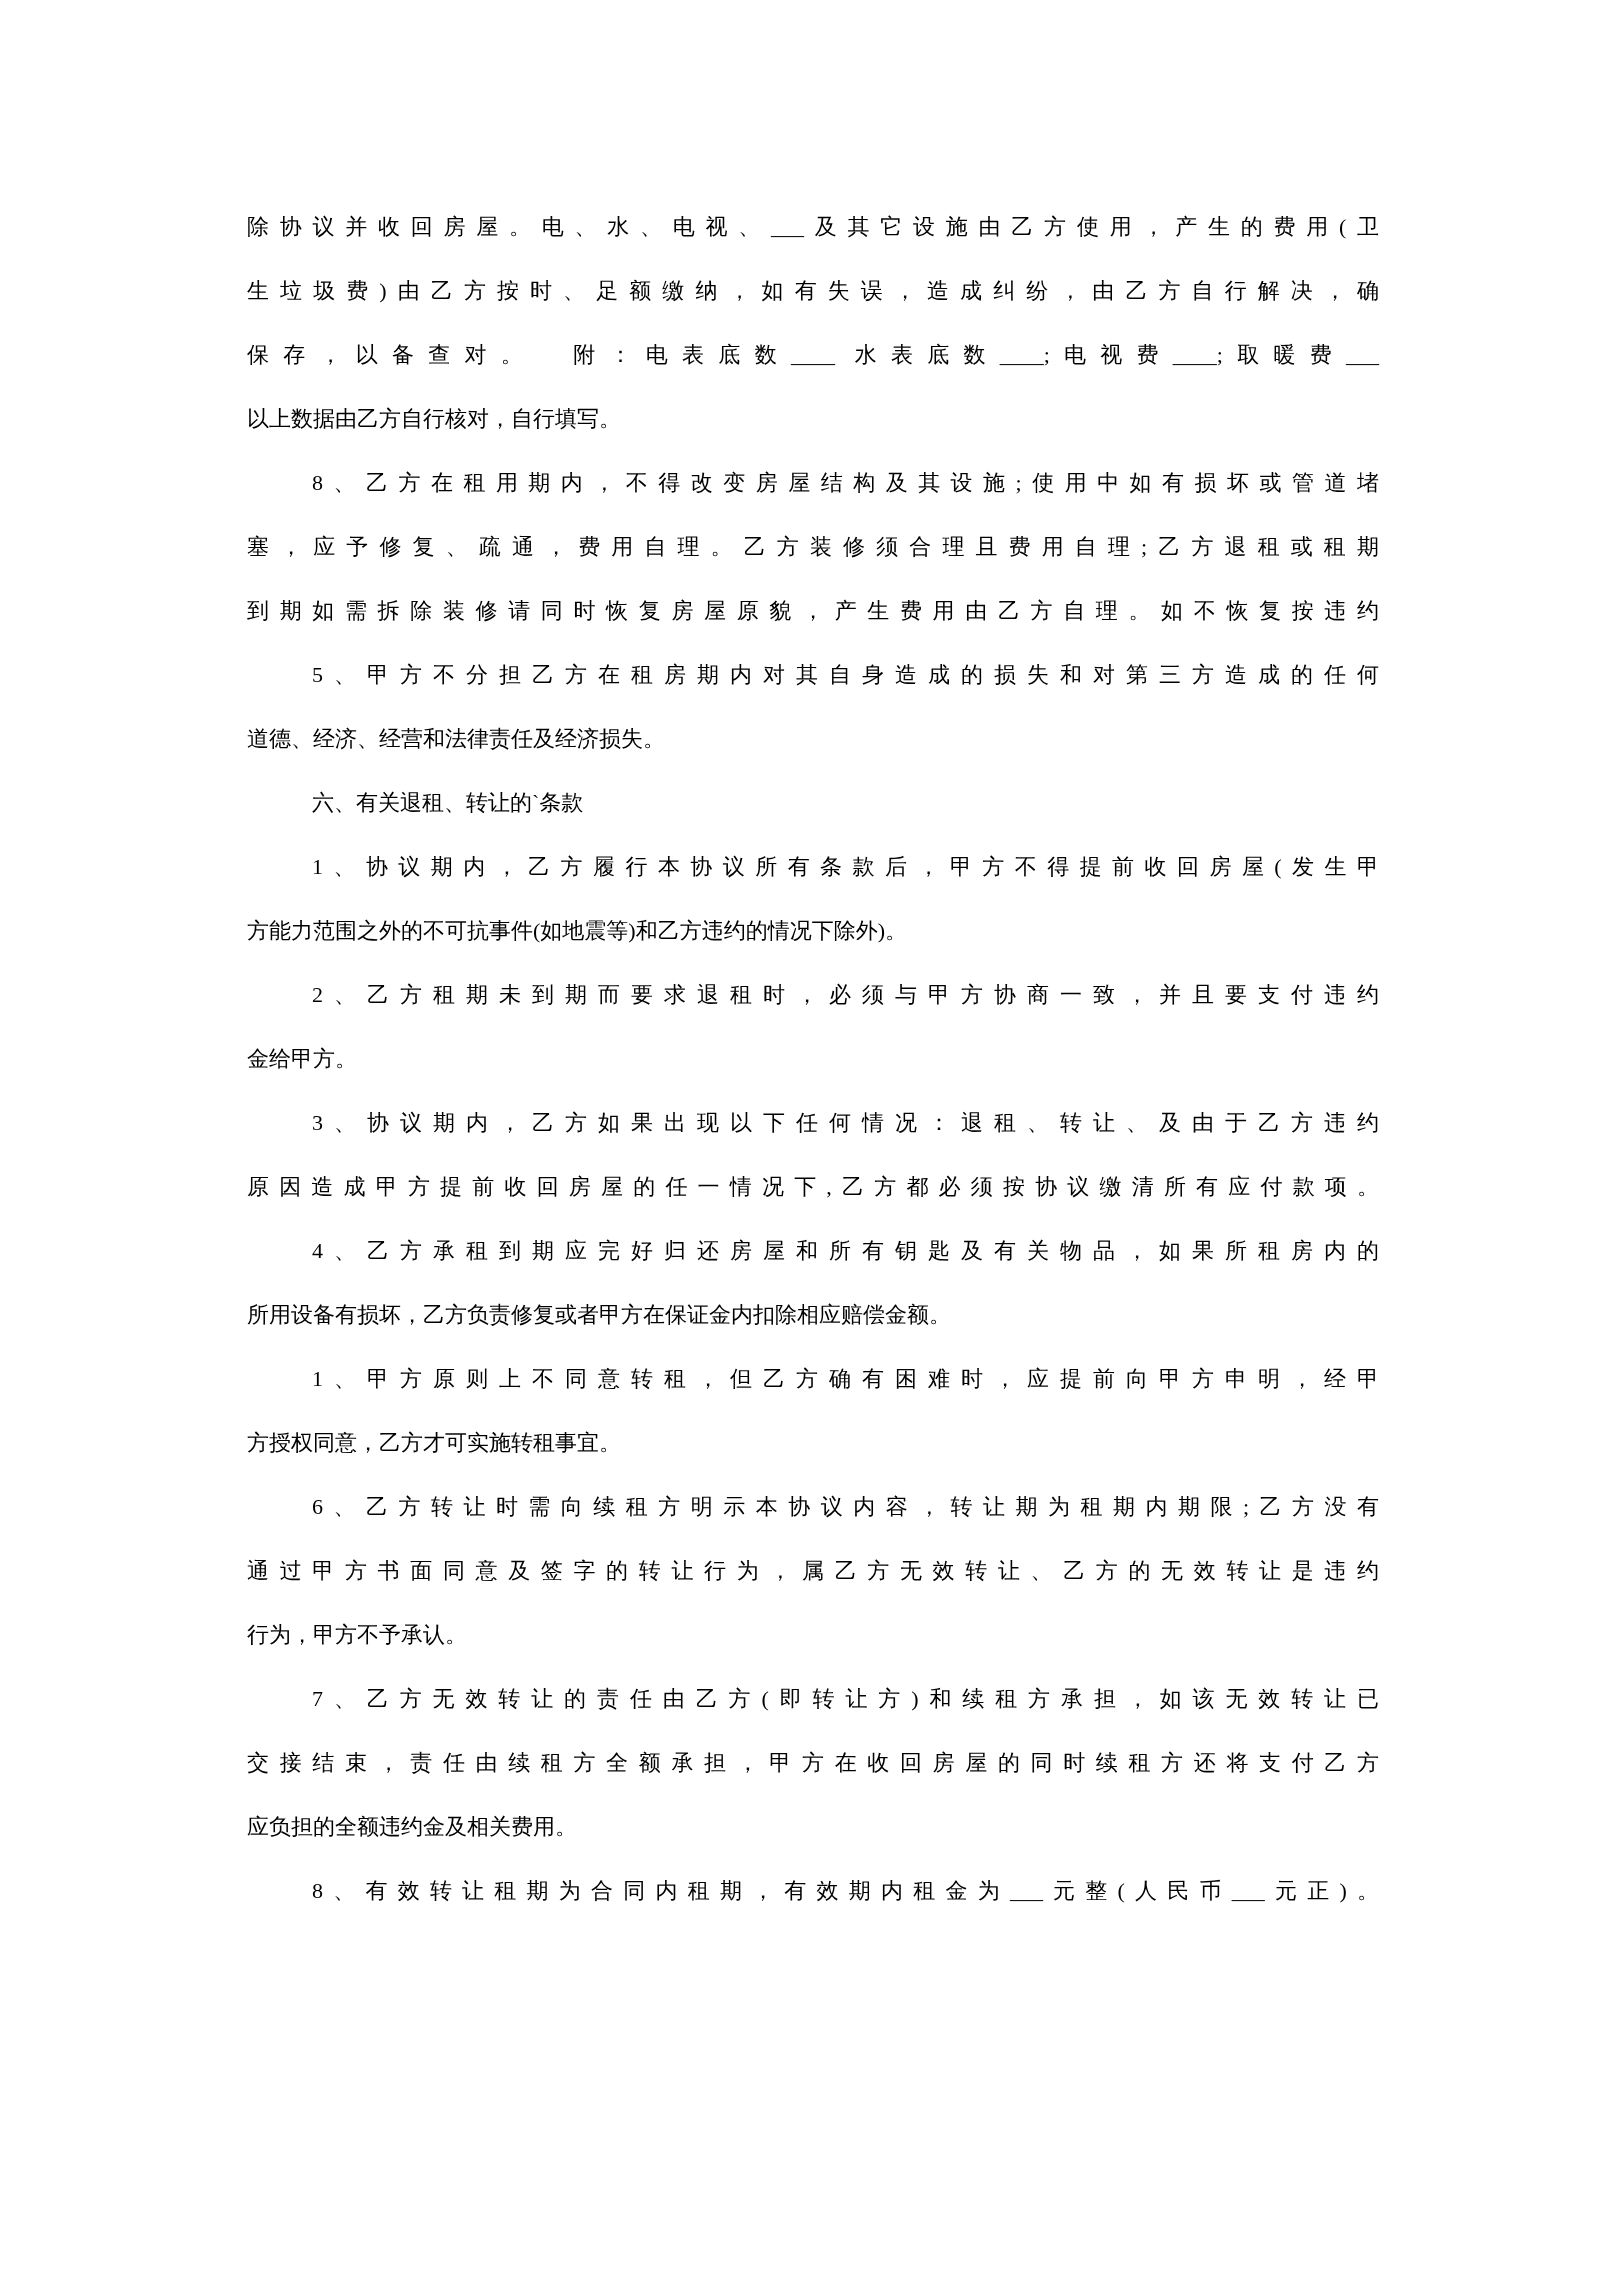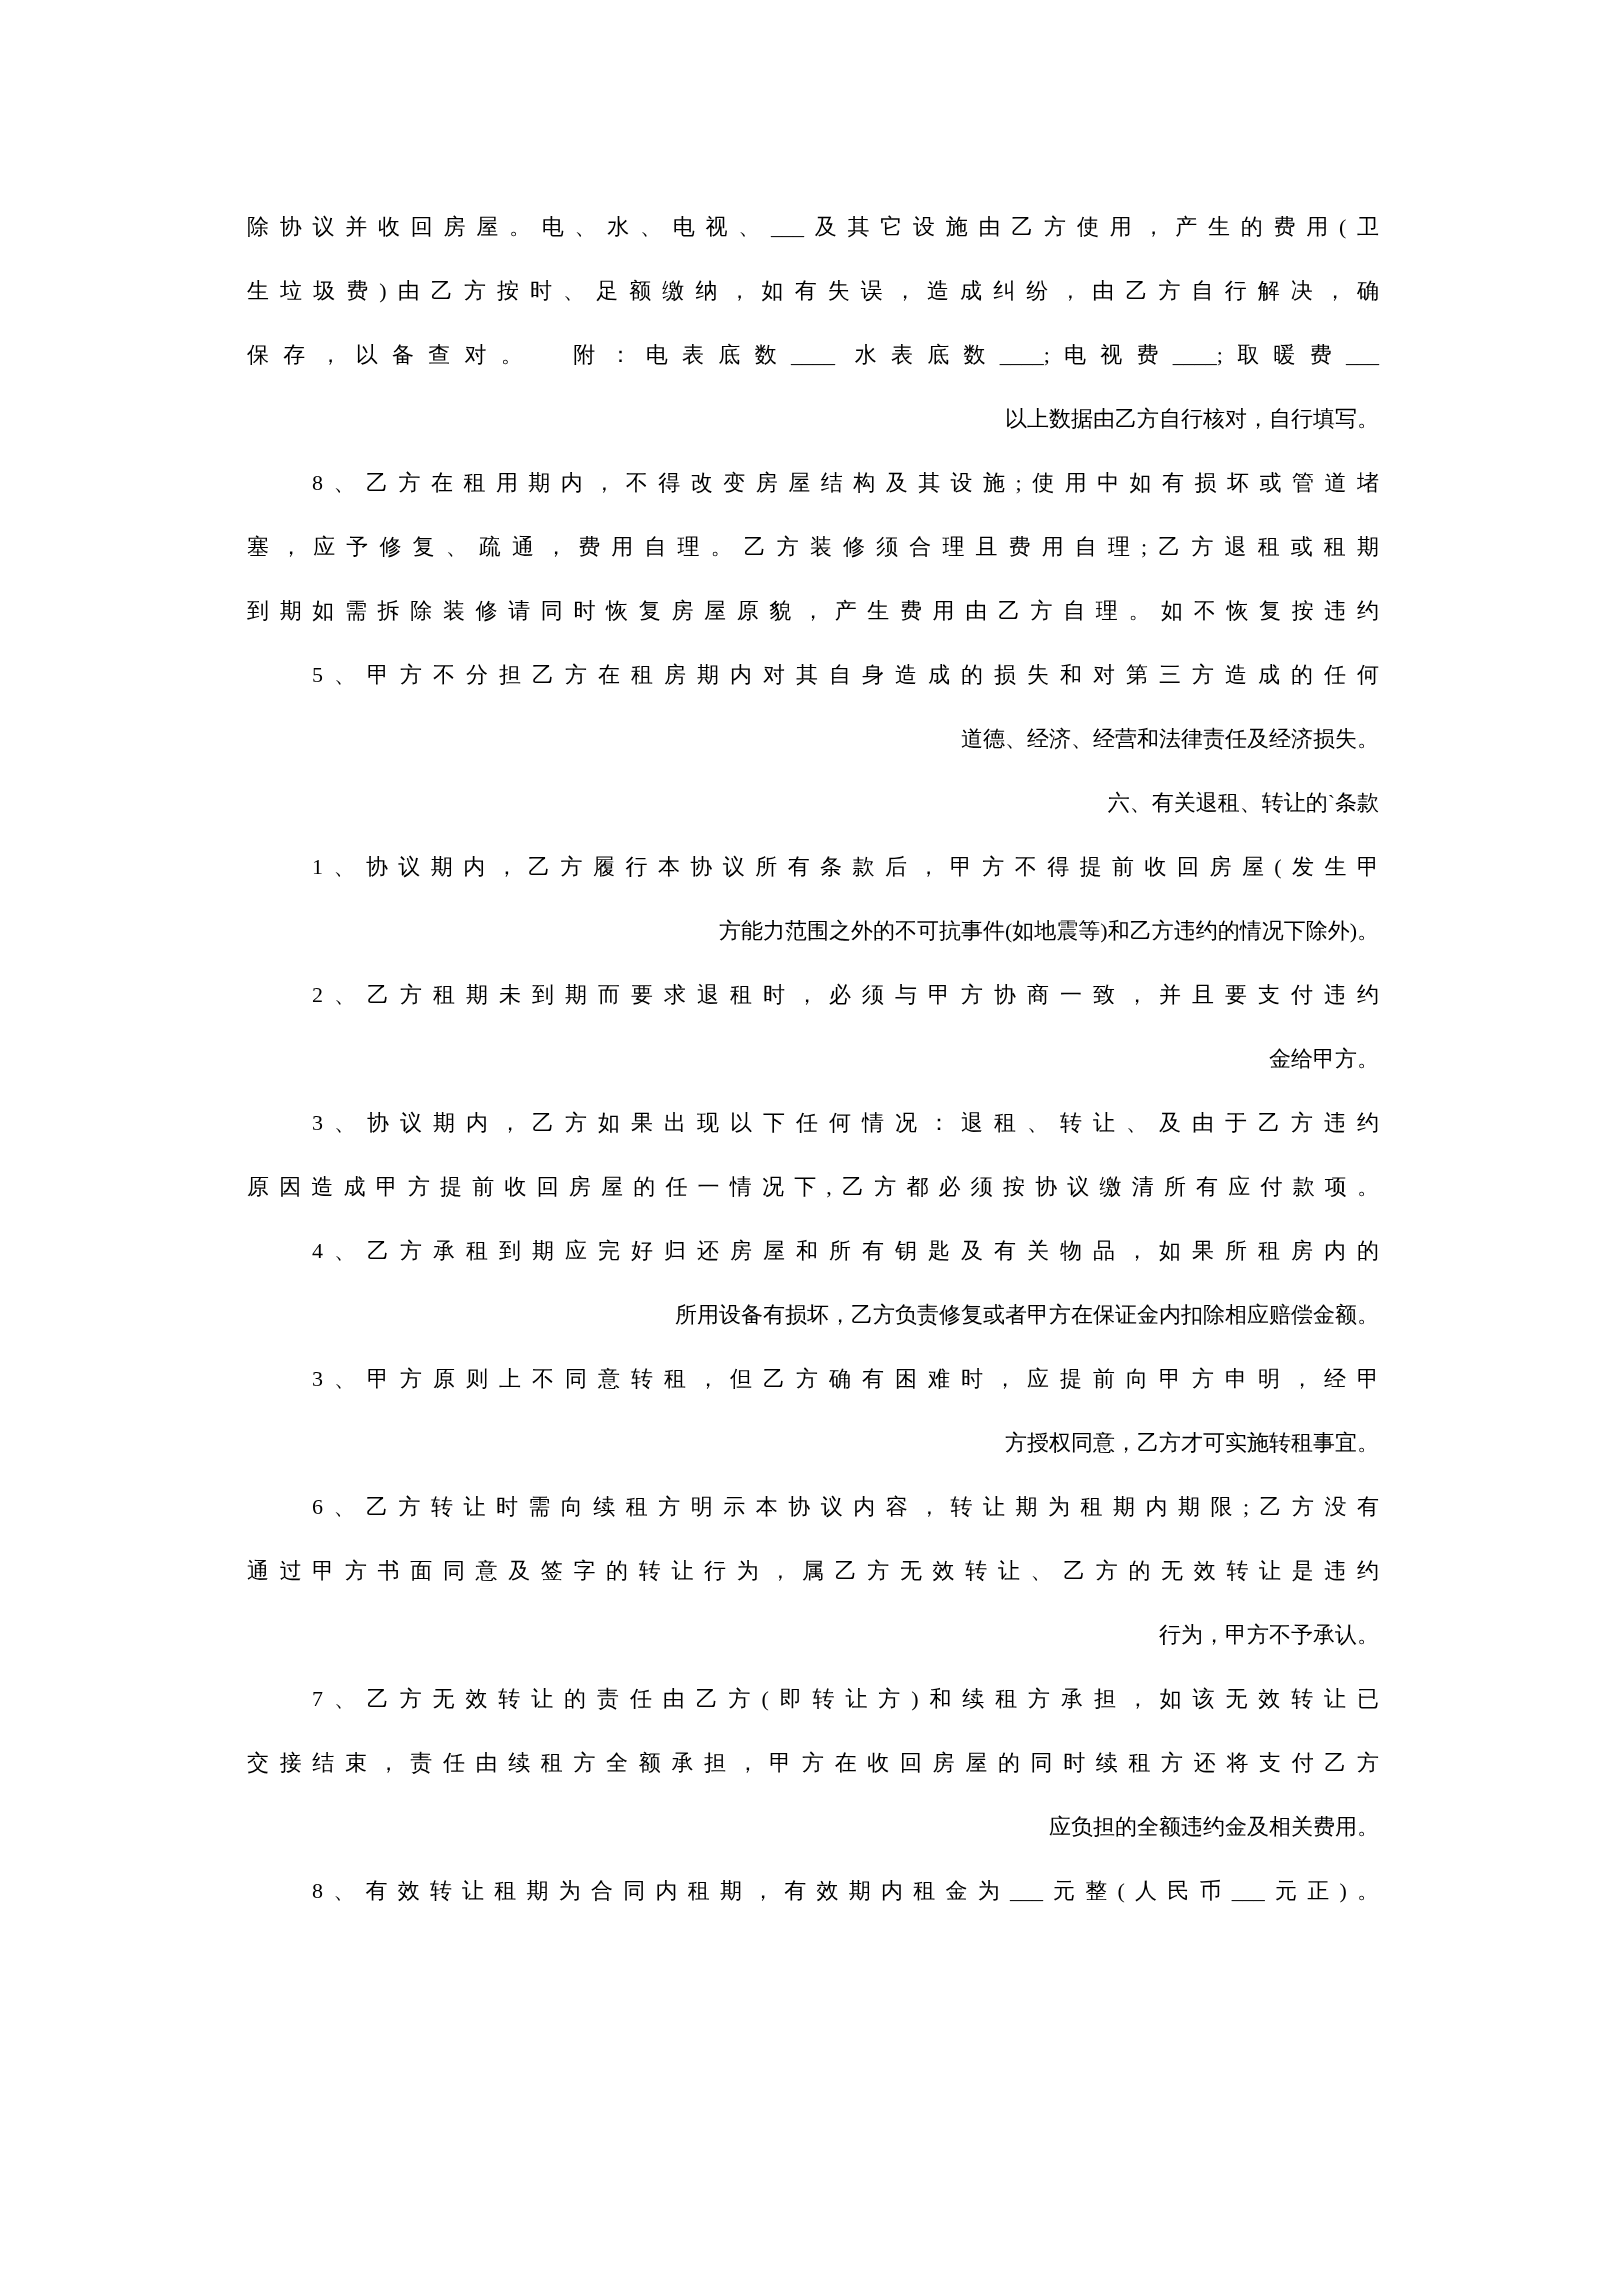--- a/index.html
+++ b/index.html
@@ -21,21 +21,21 @@
     width: 1132px;
     font-family: "Liberation Serif", "DejaVu Serif", serif;
     font-size: 22px;
     line-height: 64px;
     color: #000000;
     font-weight: 400;
   }
   .line {
     height: 64px;
     white-space: normal;
-    text-align: right;
+    text-align: left;
     overflow: visible;
   }
   .line.fill {
     text-align: justify;
     text-align-last: justify;
     text-justify: inter-character;
   }
   .line.indent {
     text-indent: 65px;
   }
@@ -56,21 +56,21 @@
       <div class="line">道德、经济、经营和法律责任及经济损失。</div>
       <div class="line indent">六、有关退租、转让的`条款</div>
       <div class="line fill indent">1、协议期内，乙方履行本协议所有条款后，甲方不得提前收回房屋(发生甲</div>
       <div class="line">方能力范围之外的不可抗事件(如地震等)和乙方违约的情况下除外)。</div>
       <div class="line fill indent">2、乙方租期未到期而要求退租时，必须与甲方协商一致，并且要支付违约</div>
       <div class="line">金给甲方。</div>
       <div class="line fill indent">3、协议期内，乙方如果出现以下任何情况：退租、转让、及由于乙方违约</div>
       <div class="line fill">原因造成甲方提前收回房屋的任一情况下,乙方都必须按协议缴清所有应付款项。</div>
       <div class="line fill indent">4、乙方承租到期应完好归还房屋和所有钥匙及有关物品，如果所租房内的</div>
       <div class="line">所用设备有损坏，乙方负责修复或者甲方在保证金内扣除相应赔偿金额。</div>
-      <div class="line fill indent">3、甲方原则上不同意转租，但乙方确有困难时，应提前向甲方申明，经甲</div>
+      <div class="line fill indent">1、甲方原则上不同意转租，但乙方确有困难时，应提前向甲方申明，经甲</div>
       <div class="line">方授权同意，乙方才可实施转租事宜。</div>
       <div class="line fill indent">6、乙方转让时需向续租方明示本协议内容，转让期为租期内期限;乙方没有</div>
       <div class="line fill">通过甲方书面同意及签字的转让行为，属乙方无效转让、乙方的无效转让是违约</div>
       <div class="line">行为，甲方不予承认。</div>
       <div class="line fill indent">7、乙方无效转让的责任由乙方(即转让方)和续租方承担，如该无效转让已</div>
       <div class="line fill">交接结束，责任由续租方全额承担，甲方在收回房屋的同时续租方还将支付乙方</div>
       <div class="line">应负担的全额违约金及相关费用。</div>
       <div class="line fill indent">8、有效转让租期为合同内租期，有效期内租金为___元整(人民币___元正)。</div>
     </div>
 </div>

